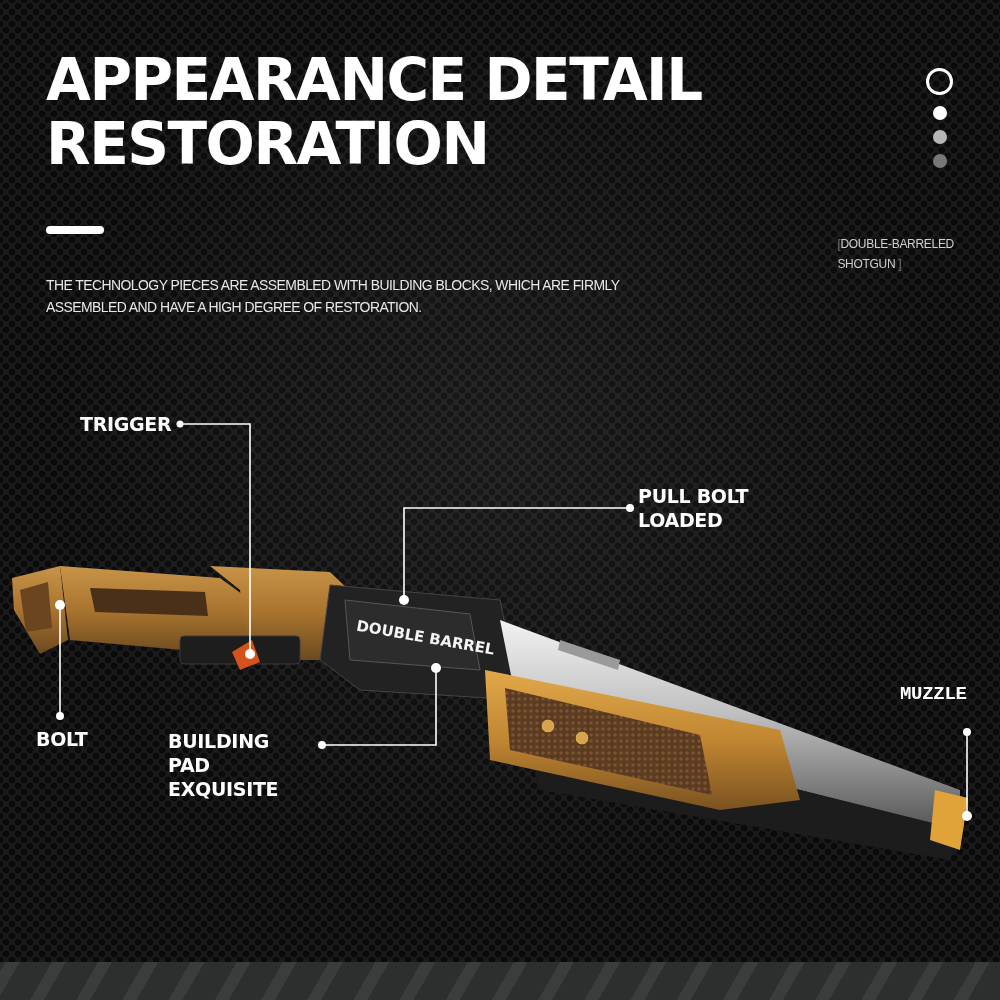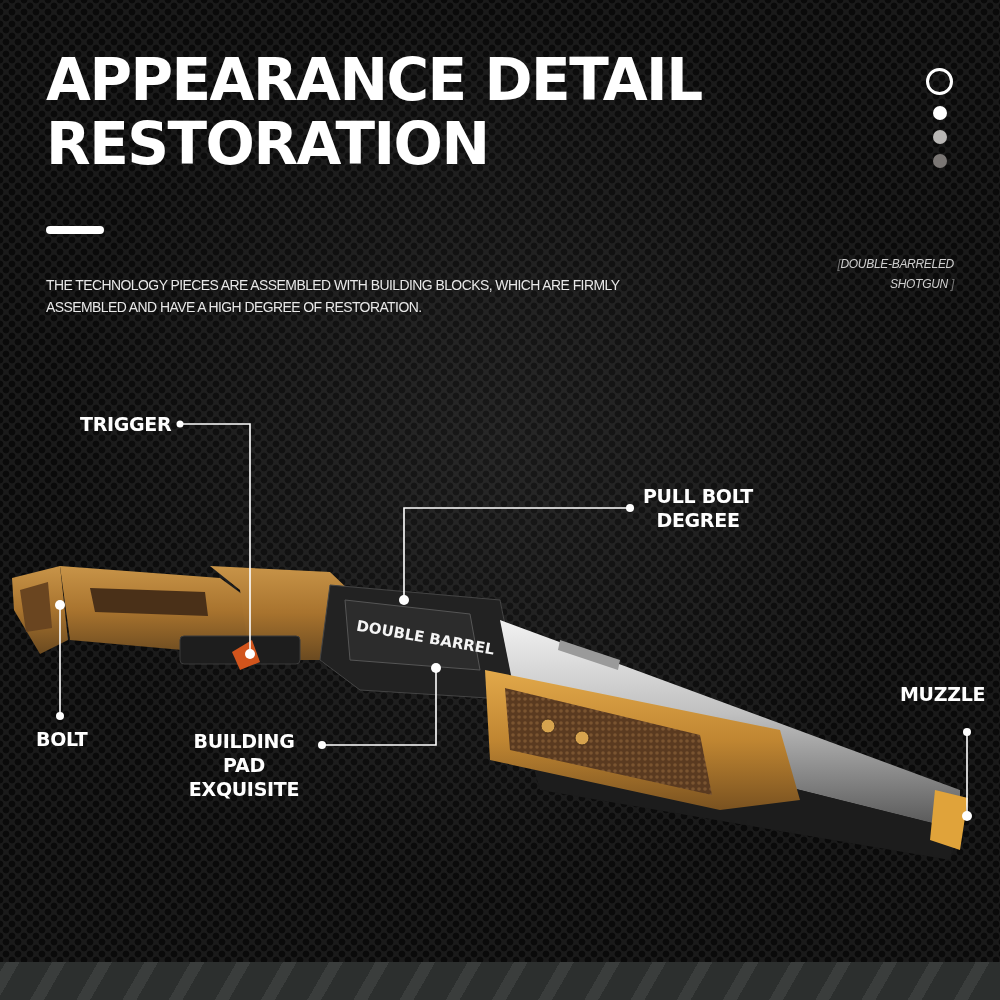--- a/index.html
+++ b/index.html
@@ -35,30 +35,30 @@
   }
 
   .pager { position: absolute; left: 926px; top: 68px; width: 28px; }
   .pager .dot { position: absolute; border-radius: 50%; }
   .pager .d0 { left: 0; top: 0; width: 27px; height: 27px; border: 3px solid #fff; }
   .pager .d1 { left: 7px; top: 38px; width: 14px; height: 14px; background: #fff; }
   .pager .d2 { left: 7px; top: 62px; width: 14px; height: 14px; background: #b8b6b4; }
   .pager .d3 { left: 7px; top: 86px; width: 14px; height: 14px; background: #7a7674; }
 
   .model-name {
-    position: absolute; right: 46px; top: 254px; text-align: right;
-    font-size: 12px; line-height: 20px; color: #cfcfcf; letter-spacing: -0.3px; font-style: italic;
+    position: absolute; right: 46px; top: 234px; 
+    font-size: 12px; line-height: 20px; color: #cfcfcf; letter-spacing: -0.3px;
   }
   .model-name .br { color: #777; }
 
   .label {
     position: absolute; font-family: "DejaVu Sans", sans-serif; font-weight: bold;
     font-size: 19px; line-height: 24px; color: #fff; letter-spacing: -0.3px;
   }
-  .center { text-align: center; }
+  .center { }
 
   svg.leaders { position: absolute; left: 0; top: 0; width: 1000px; height: 1000px; pointer-events: none; }
 
   .footer {
     position: absolute; left: 0; top: 962px; width: 1000px; height: 38px;
     background: repeating-linear-gradient(-60deg, #2c2f2e 0 28px, #3a3d3c 28px 40px);
   }
 </style>
 </head>
 <body>
@@ -155,23 +155,23 @@
       <circle cx="60" cy="605" r="5"></circle>
         <circle cx="60" cy="716" r="4"></circle>
       <circle cx="322" cy="745" r="4"></circle>
         <circle cx="436" cy="668" r="5"></circle>
     </g>
   </svg>
 
   <div class="label" style="left:80px; top:412px;text-align:right;">TRIGGER</div>
   <div class="label center" style="left:638px; top:484px; width:120px;">
     <div>PULL BOLT</div>
-    <div>DEGREE</div>
+    <div>LOADED</div>
   </div>
-  <div class="label" style="left:900px; top:682px;">MUZZLE</div>
+  <div class="label" style="left:900px; top:682px;font-family:Liberation Mono, monospace;">MUZZLE</div>
   <div class="label" style="left:36px; top:727px;">BOLT</div>
   <div class="label center" style="left:168px; top:729px; width:152px;">
     <div>BUILDING</div>
     <div>PAD EXQUISITE</div>
   </div>
 
   <div class="footer"></div>
 </div>
 
 </body></html>

